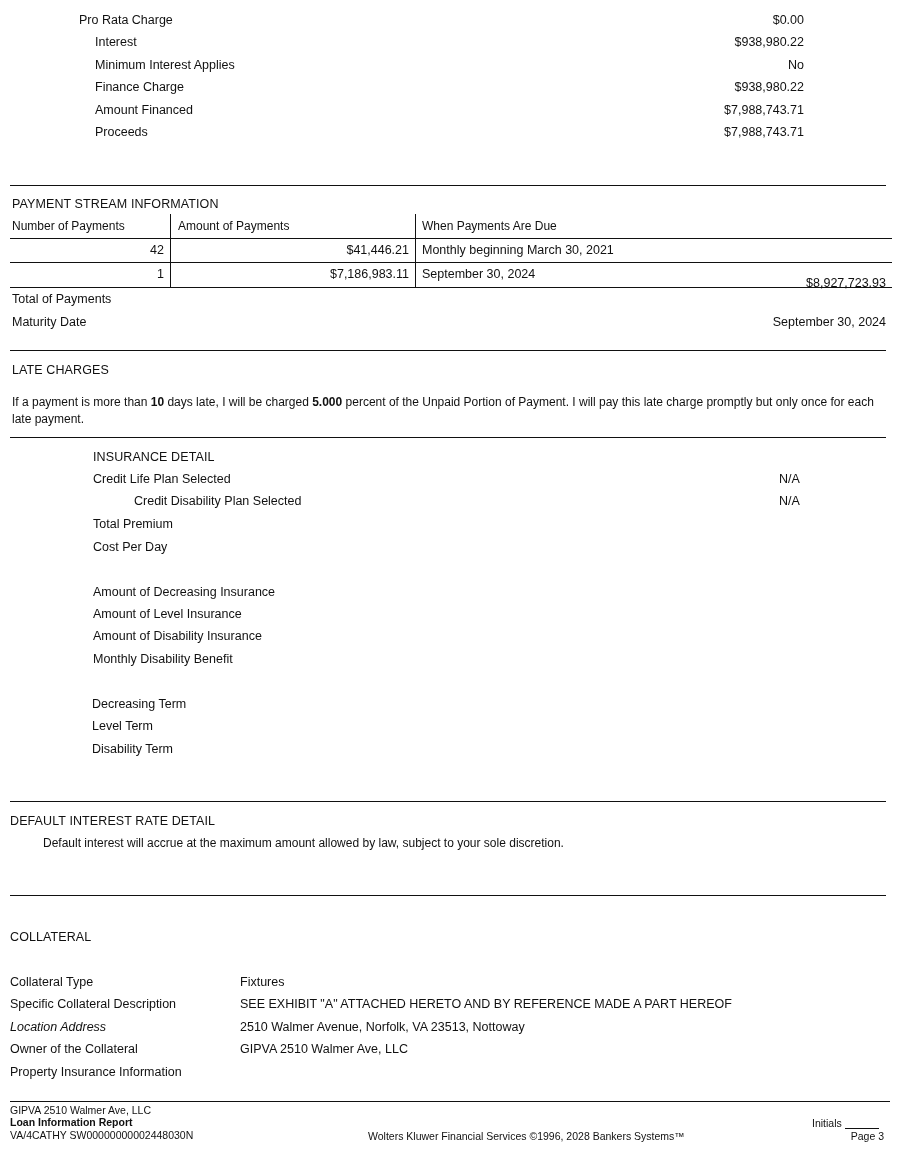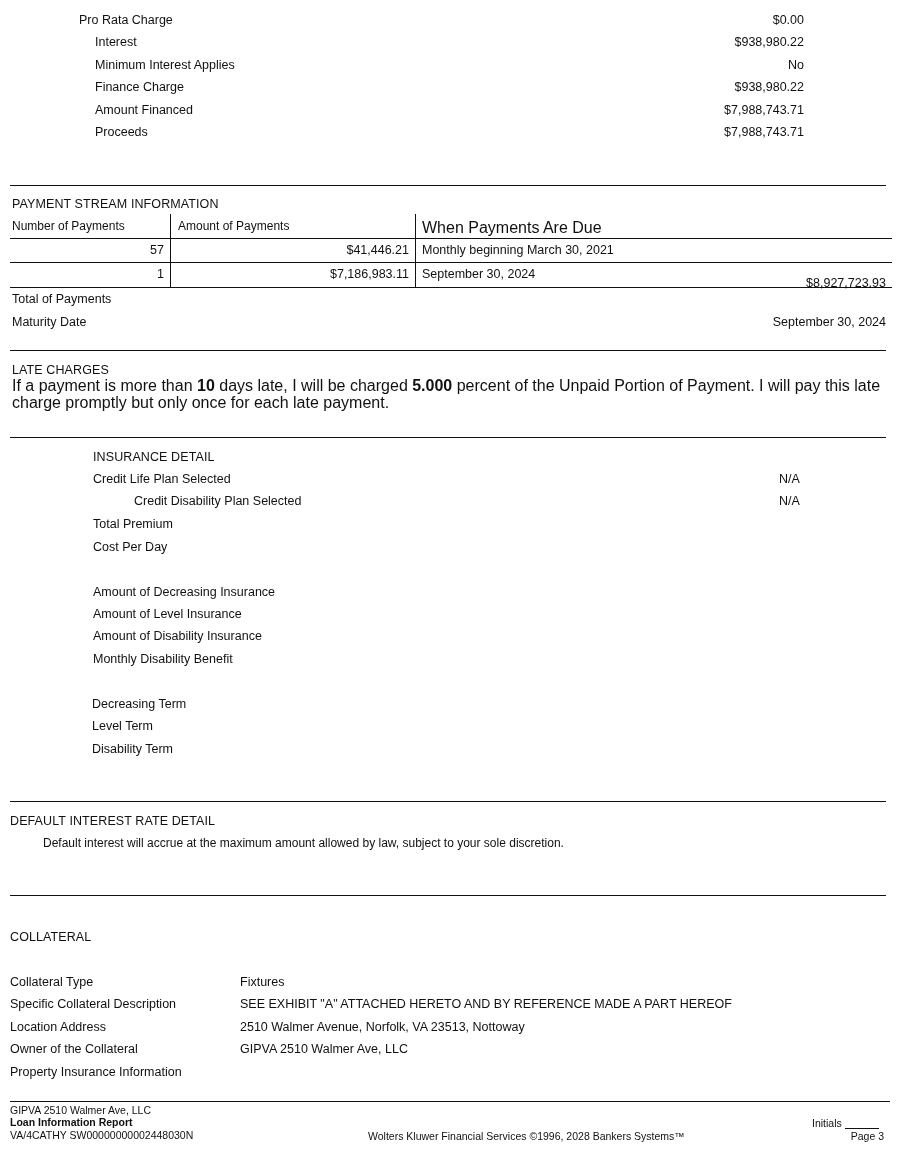--- a/index.html
+++ b/index.html
@@ -40,25 +40,25 @@
 <div class="rule" style="top:185px;"></div>
 
 <div>
   <div class="abs heading" style="left:12px;top:197px;">PAYMENT STREAM INFORMATION</div>
 
   <div class="pt-vline" style="left:170px;top:214px;height:74px;"></div>
   <div class="pt-vline" style="left:415px;top:214px;height:74px;"></div>
 
   <div class="abs" style="left:12px;top:219px;font-size:12px;">Number of Payments</div>
   <div class="abs" style="left:178px;top:219px;font-size:12px;">Amount of Payments</div>
-  <div class="abs" style="left:422px;top:219px;font-size:16px;">When Payments Are Due</div>
+  <div class="abs" style="left:422px;top:219px;font-size:12px;">When Payments Are Due</div>
   <div class="pt-hline" style="left:10px;width:882px;top:238px;"></div>
 
   <div>
-    <div class="abs r" style="left:12px;width:152px;top:243px;">57</div>
+    <div class="abs r" style="left:12px;width:152px;top:243px;">42</div>
     <div class="abs r" style="left:178px;width:231px;top:243px;">$41,446.21</div>
     <div class="abs" style="left:422px;top:243px;">Monthly beginning March 30, 2021</div>
   </div>
   <div class="pt-hline" style="left:10px;width:882px;top:262px;"></div>
 
   <div>
     <div class="abs r" style="left:12px;width:152px;top:267px;">1</div>
     <div class="abs r" style="left:178px;width:231px;top:267px;">$7,186,983.11</div>
     <div class="abs" style="left:422px;top:267px;">September 30, 2024</div>
   </div>
@@ -67,21 +67,21 @@
   <div class="abs" style="left:12px;top:292px;">Total of Payments</div>
   <div class="abs r" style="right:14px;top:276px;">$8,927,723.93</div>
   <div class="abs" style="left:12px;top:315px;">Maturity Date</div>
   <div class="abs r" style="right:14px;top:315px;">September 30, 2024</div>
 </div>
 
 <div class="rule" style="top:350px;"></div>
 
 <div>
   <div class="abs heading" style="left:12px;top:363px;">LATE CHARGES</div>
-  <div class="para" style="top:377px;font-size:16px;"><span>If a payment is more than </span><span class="bold">10</span><span> days late, I will be charged </span><span class="bold">5.000</span><span> percent of the Unpaid Portion of Payment.  I will pay this late charge promptly but only once for each late payment.</span></div>
+  <div class="para" style="top:394px;font-size:12px;"><span>If a payment is more than </span><span class="bold">10</span><span> days late, I will be charged </span><span class="bold">5.000</span><span> percent of the Unpaid Portion of Payment.  I will pay this late charge promptly but only once for each late payment.</span></div>
 </div>
 
 <div class="rule" style="top:437px;"></div>
 
 <div>
   <div class="abs heading" style="left:93px;top:450px;">INSURANCE DETAIL</div>
 
   <div class="abs" style="left:93px;top:472px;">Credit Life Plan Selected</div>
   <div class="abs" style="left:779px;top:472px;">N/A</div>
   <div class="abs" style="left:93px;top:494px;margin-left:41px;">Credit Disability Plan Selected</div>
@@ -108,21 +108,21 @@
 
 <div class="rule" style="top:895px;"></div>
 
 <div>
   <div class="abs heading" style="left:10px;top:930px;">COLLATERAL</div>
 
   <div class="abs" style="left:10px;top:975px;">Collateral Type</div>
   <div class="abs" style="left:240px;top:975px;">Fixtures</div>
   <div class="abs" style="left:10px;top:997px;">Specific Collateral Description</div>
   <div class="abs" style="left:240px;top:997px;">SEE EXHIBIT "A" ATTACHED HERETO AND BY REFERENCE MADE A PART HEREOF</div>
-  <div class="abs" style="left:10px;top:1020px;">Location Address</div>
+  <div class="abs" style="left:10px;top:1020px;font-style:italic;">Location Address</div>
   <div class="abs" style="left:240px;top:1020px;">2510 Walmer Avenue, Norfolk, VA 23513, Nottoway</div>
   <div class="abs" style="left:10px;top:1042px;">Owner of the Collateral</div>
   <div class="abs" style="left:240px;top:1042px;">GIPVA 2510 Walmer Ave, LLC</div>
   <div class="abs" style="left:10px;top:1065px;">Property Insurance Information</div>
 </div>
 
 <div class="rule" style="top:1101px;width:880px;"></div>
 
 <div>
   <div class="abs footer" style="left:10px;top:1104px;">GIPVA 2510 Walmer Ave, LLC</div>

